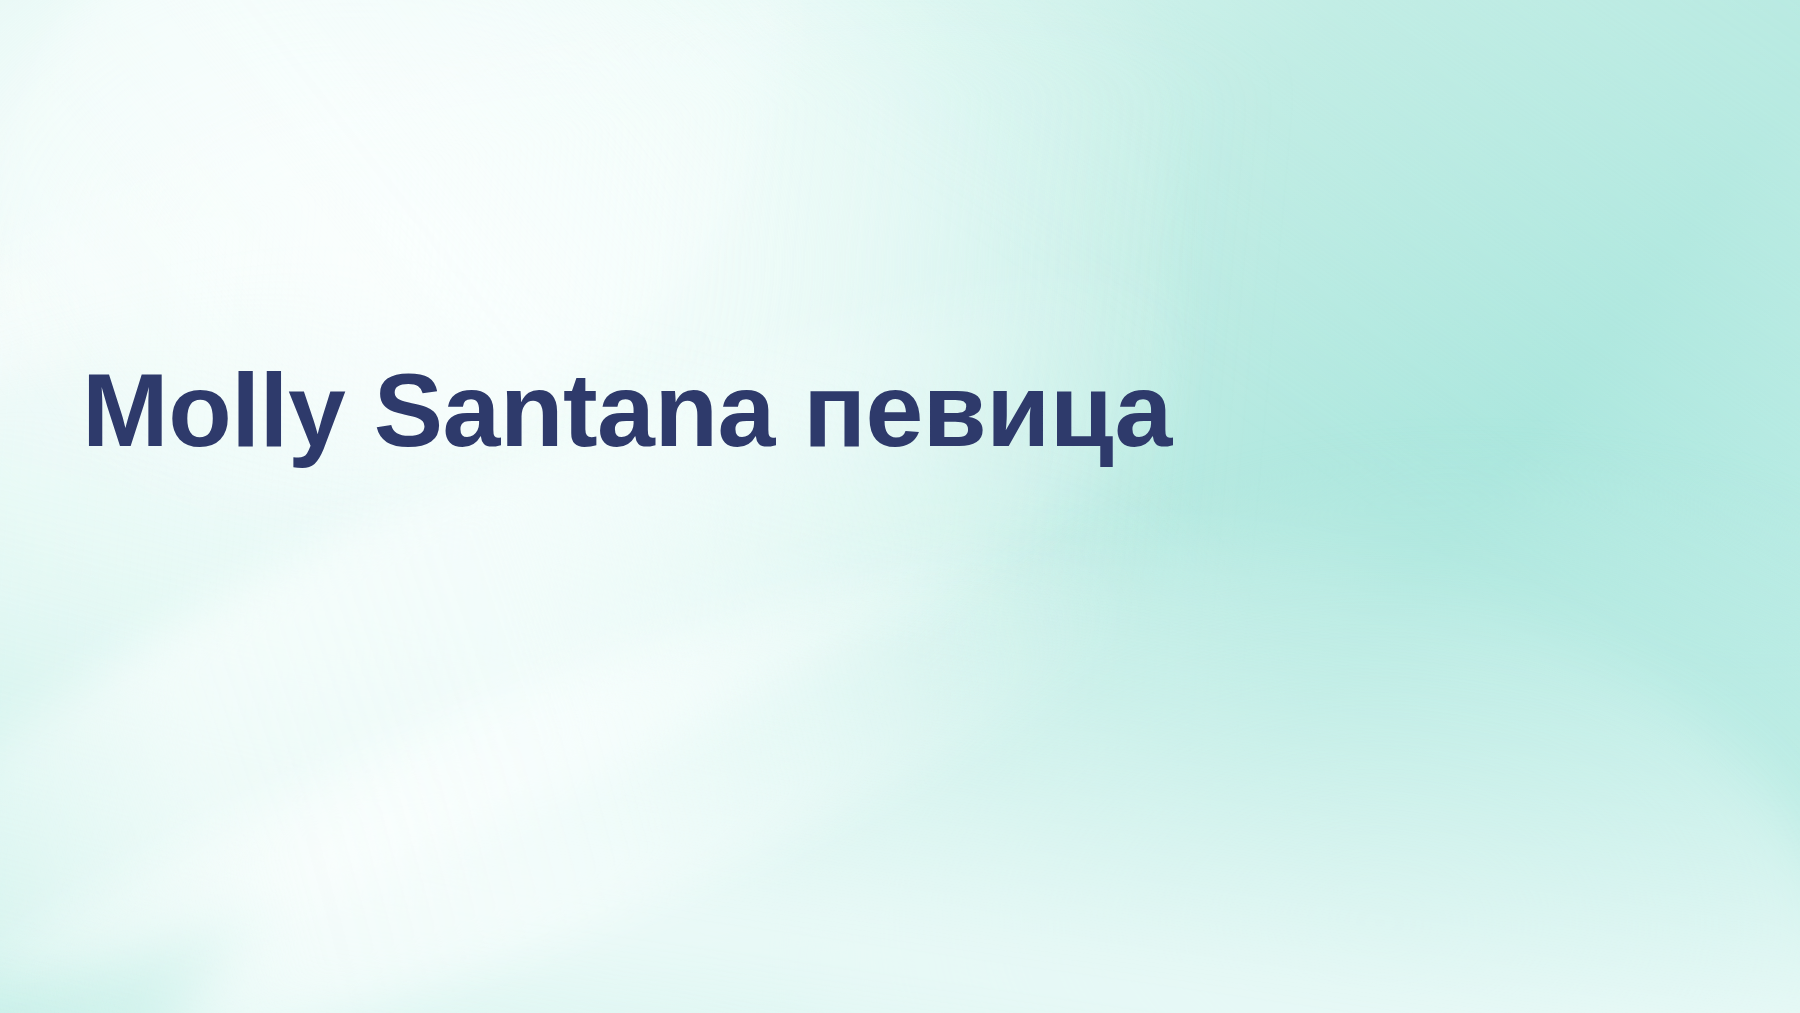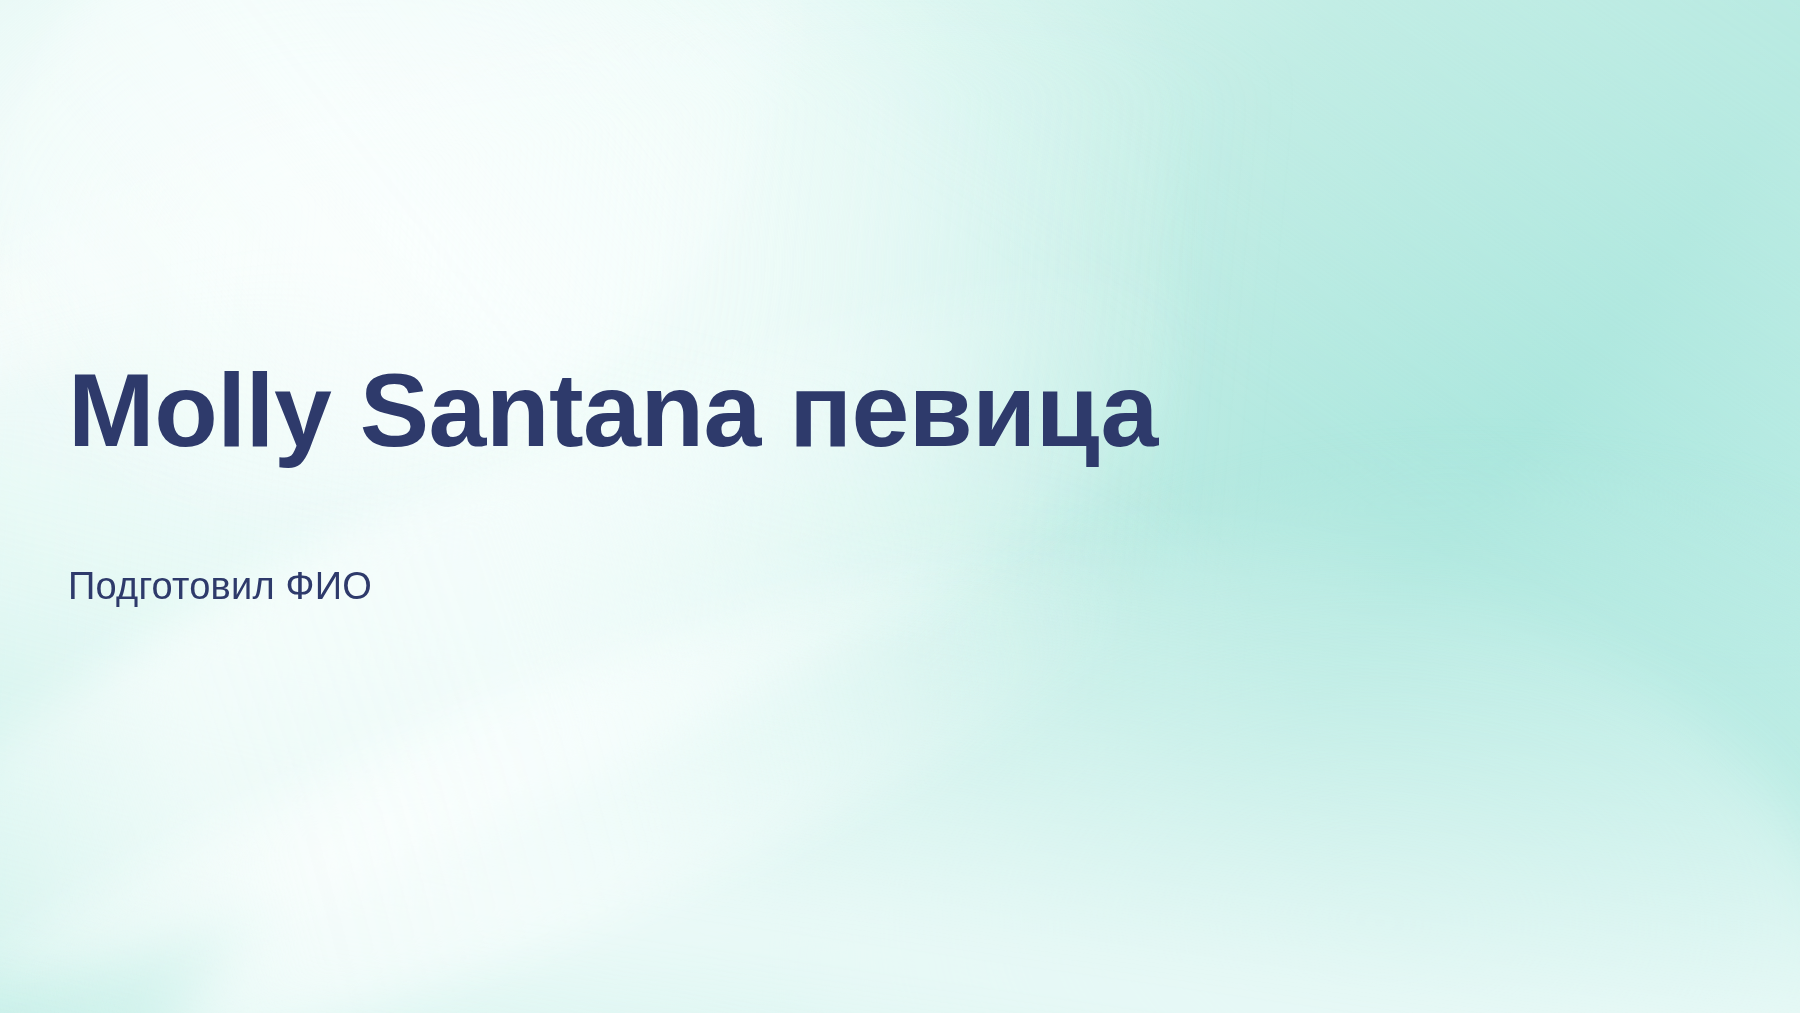--- a/index.html
+++ b/index.html
@@ -167,21 +167,21 @@
     background: linear-gradient(90deg,
         rgba(255,255,255,0) 0%,
         rgba(250,255,254,0.55) 46%,
         rgba(255,255,255,0) 100%);
     filter: blur(18px);
   }
 
   
   .content {
     position: absolute;
-    left: 68px;
+    left: 82px;
     top: 352px;
     width: 1560px;
   }
 
   .slide-title {
     margin: 0;
     font-size: 104px;
     line-height: 1.12;
     font-weight: 700;
     letter-spacing: -0.5px;
@@ -208,16 +208,15 @@
   <div class="wave wave-band-mid"></div>
   <div class="wave wave-bottomleft"></div>
   <div class="wave wave-bottomright"></div>
   <div class="wave wave-crest"></div>
   <div class="wave wave-streak-a"></div>
   <div class="wave wave-streak-b"></div>
   <div class="wave wave-hairline"></div>
 
   <div class="content">
     <h1 class="slide-title">Molly Santana певица</h1>
-    <p class="slide-subtitle">Подготовил ФИО</p>
   </div>
 
 </div>
 
 </body></html>

